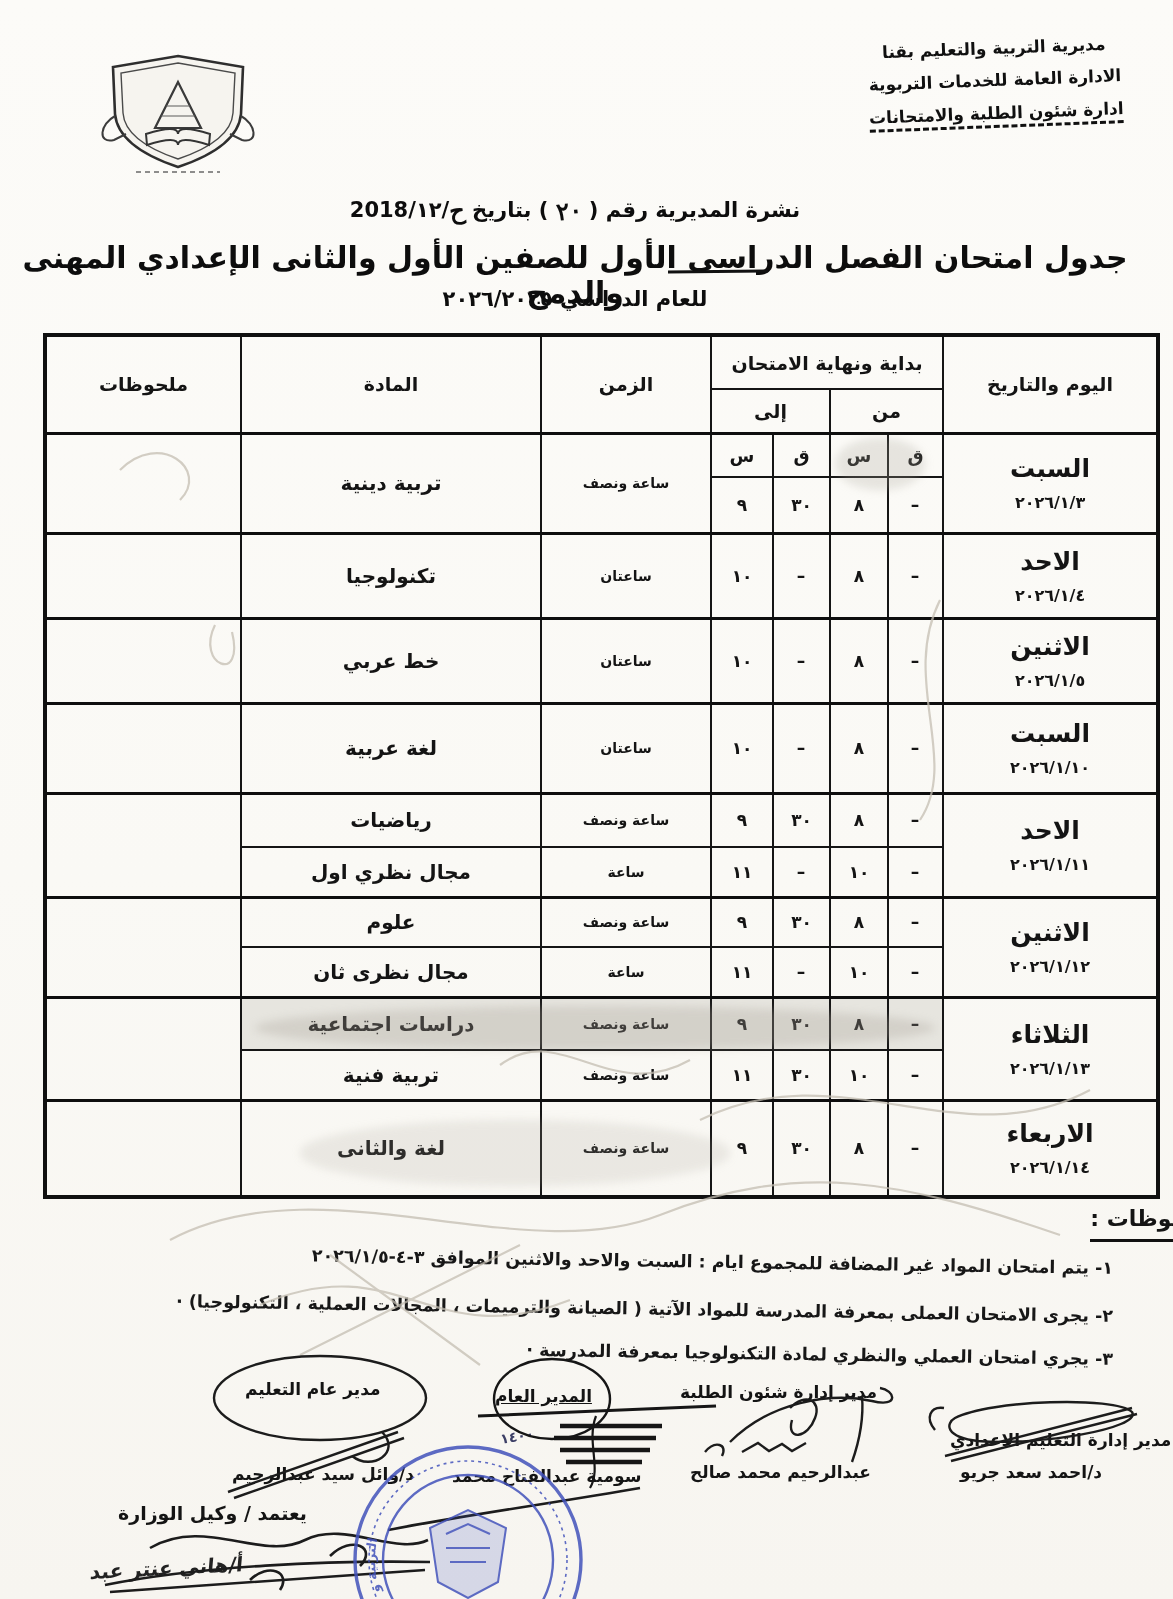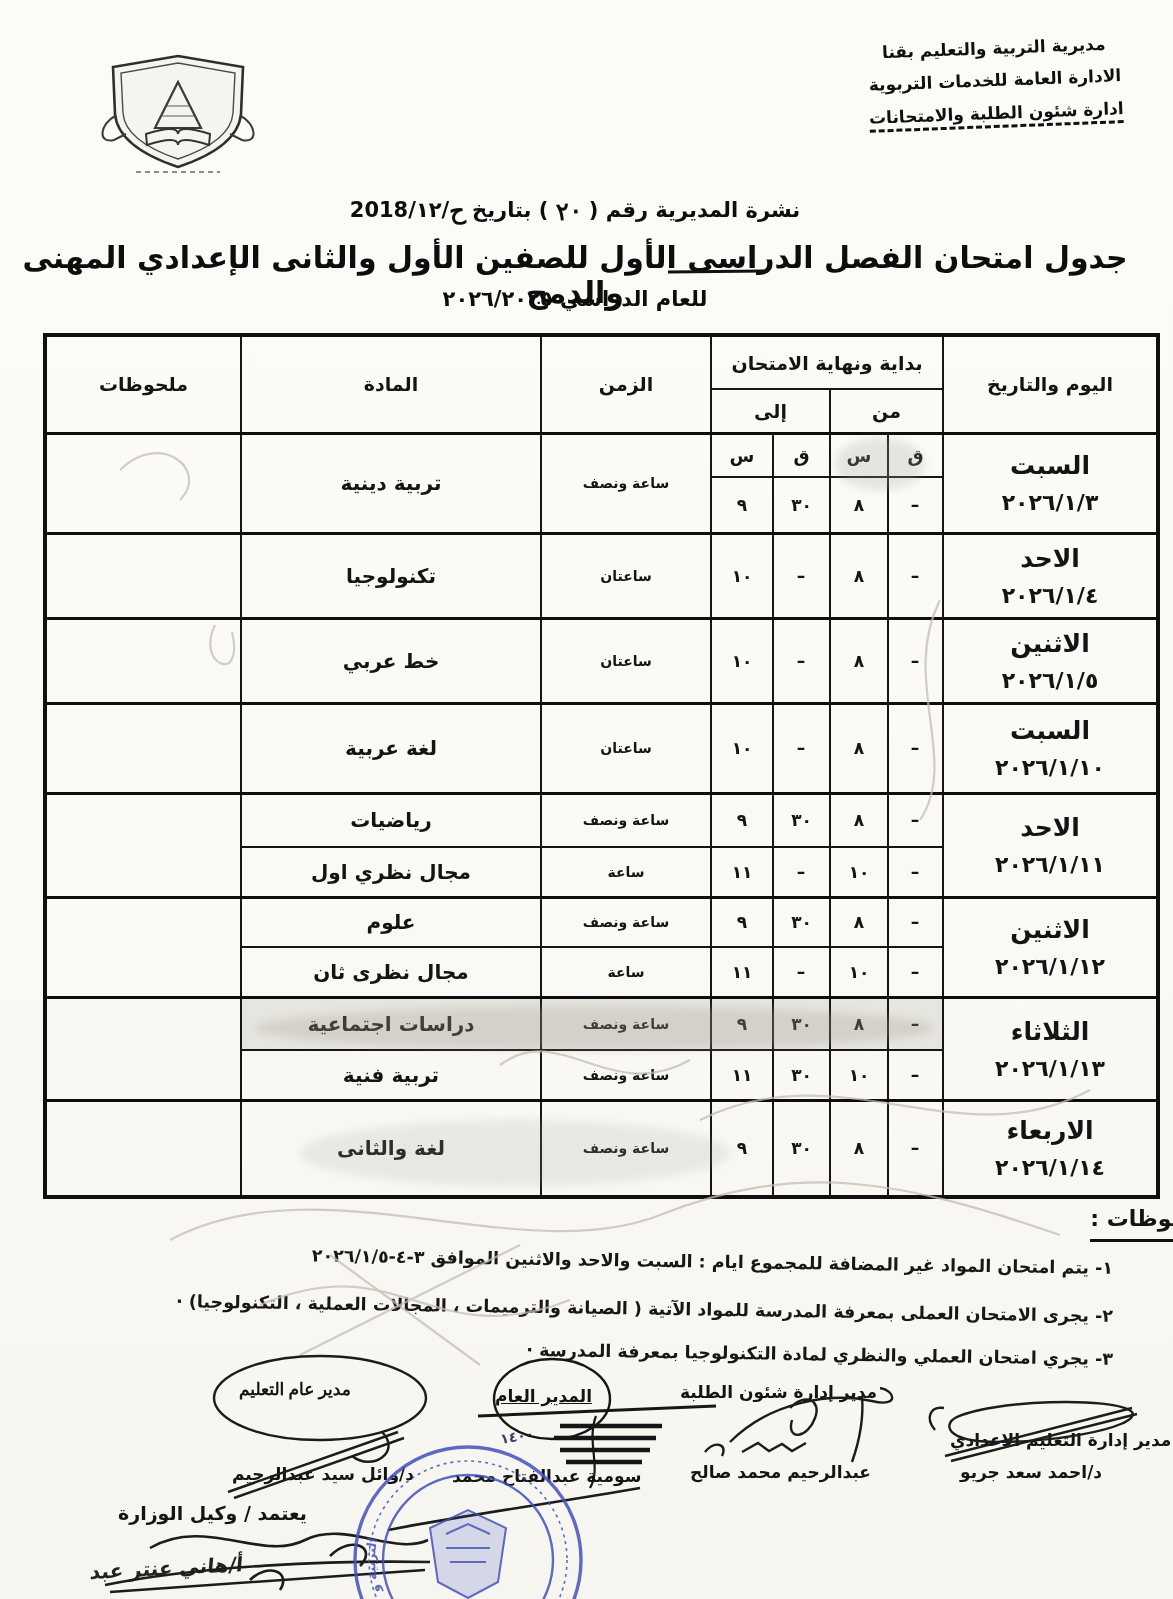--- a/index.html
+++ b/index.html
@@ -28,39 +28,39 @@
   
   table.exam { position:absolute; top:333px; left:43px; width:1113px;
     border-collapse:collapse; table-layout:fixed; border:4px solid #101010; }
   table.exam th, table.exam td {
     border:2px solid #151515; text-align:center; vertical-align:middle;
     font-weight:bold; padding:0 2px; overflow:hidden; }
   table.exam th { font-size:19px; }
   tr.gs > td { border-top:3px solid #0e0e0e; }
   td.daycell { font-size:19px; }
   .day-name { font-size:25px; margin-bottom:10px; }
-  .day-date { font-size:22px; letter-spacing:1px; }
+  .day-date { font-size:16px; letter-spacing:1px; }
   td.lbl { font-size:18px; }
   td.num { font-size:17px; letter-spacing:1px; }
   td.dur { font-size:14px; }
   td.subj { font-size:20px; }
   td.smudge-cell { background:rgba(176,170,160,0.25); }
   
   .notes-head { position:absolute; top:1206px; left:1090px; width:120px; font-size:22px; font-weight:bold;
     border-bottom:3px solid #111; padding-bottom:8px; white-space:nowrap; }
   .note-line { position:absolute; right:60px; width:1030px; text-align:right; font-weight:bold;
     font-size:17.5px; transform:rotate(0.9deg); transform-origin:right center; white-space:nowrap; color:#171717;}
   .n1 { top:1258px; } .n2 { top:1306px; } .n3 { top:1349px; }
   
   .sig-title { position:absolute; font-weight:bold; font-size:17px; white-space:nowrap; }
   .sig-name  { position:absolute; font-weight:bold; font-size:17px; white-space:nowrap; }
   .st1 { top:1430px; left:950px; } .sn1 { top:1462px; left:960px; }
   .st2 { top:1382px; left:680px; } .sn2 { top:1462px; left:690px;text-align:right; }
   .st3 { top:1386px; left:495px; text-decoration:underline; } .sn3 { top:1466px; left:452px; }
-  .st4 { top:1379px; left:239px;font-family:Liberation Serif, serif; } .sn4 { top:1464px; left:232px; }
+  .st4 { top:1379px; left:245px; } .sn4 { top:1464px; left:232px; }
   .approve { position:absolute; top:1502px; left:118px; font-weight:bold; font-size:19px; }
   .hand-name { position:absolute; top:1556px; left:90px; font-weight:bold; font-size:20px;
     transform:rotate(-3deg) skewX(-8deg); letter-spacing:2px; color:#222; }
   .pencil-num { position:absolute; top:1428px; left:500px; font-size:14px; color:#3c3f66;
     transform:rotate(-10deg); font-weight:bold;}
   
   .overlay { position:absolute; inset:0; pointer-events:none; }
   .smudge { position:absolute; filter:blur(4px); border-radius:50%; }
   .sm1 { left:255px; top:1006px; width:680px; height:44px; background:rgba(168,162,152,0.30); }
   .sm2 { left:300px; top:1120px; width:430px; height:66px; background:rgba(168,162,152,0.18); }

